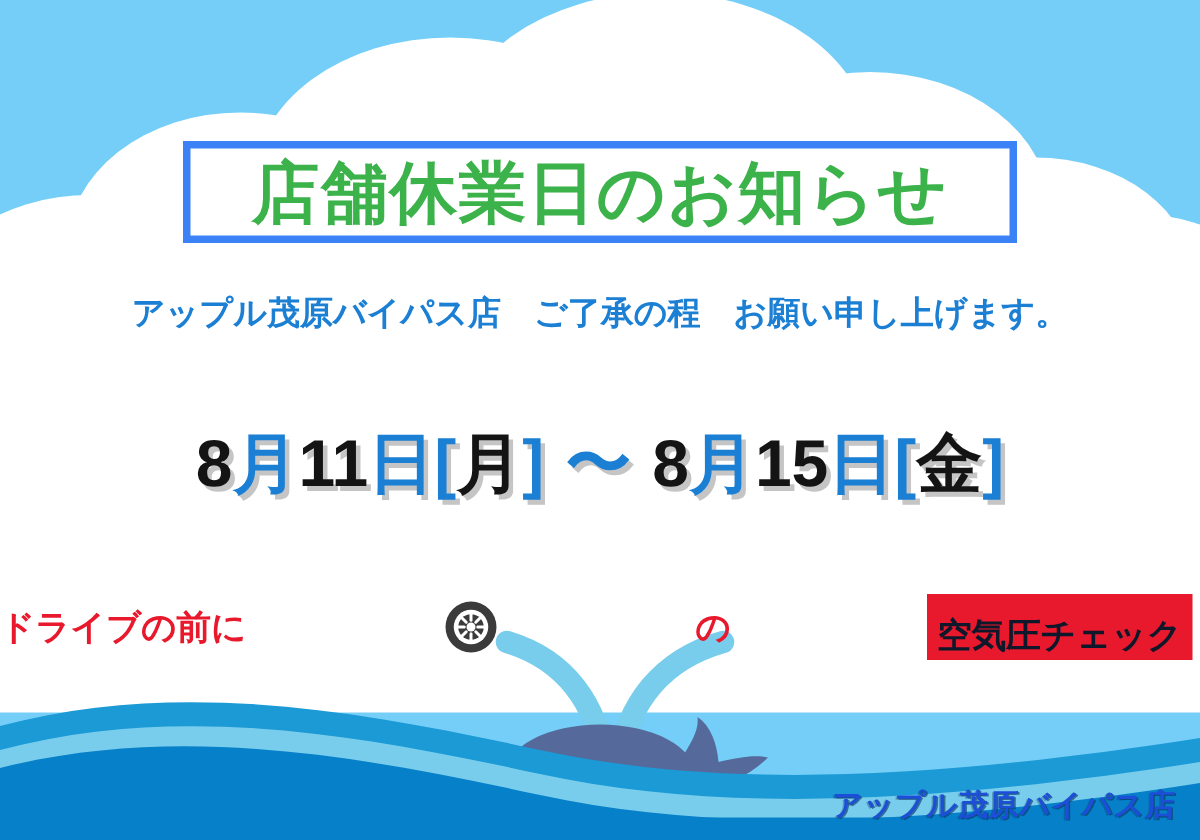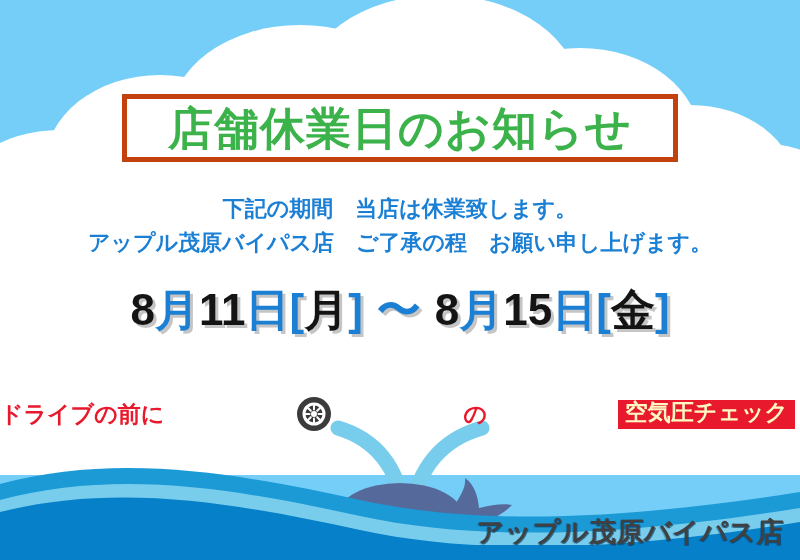--- a/index.html
+++ b/index.html
@@ -36,21 +36,21 @@
     height: 560px;
   }
 
   
   .title-box {
     position: absolute;
     left: 122px;
     top: 94px;
     width: 556px;
     height: 68px;
-    border: 5px solid #c2410c;
+    border: 5px solid #3b82f6;
     background: #ffffff;
     box-sizing: border-box;
     display: flex;
     align-items: center;
     justify-content: center;
   }
   .title-text {
     color: #3cb24a;
     font-size: 45px;
     font-weight: bold;
@@ -116,33 +116,33 @@
   }
   .tire-icon {
     display: inline-block;
     width: 36px;
     height: 36px;
     margin: 0 6px;
     flex: none;
   }
   .highlight {
     background: #e8192c;
-    color: #fef9c3;
-    padding: 1px 7px 5px 7px;
+    color: #0f172a;
+    padding: 16px 7px 5px 7px;
     margin: 0 5px;
     display: inline-block;
   }
 
   
   .shop-name {
     position: absolute;
     right: 16px;
     bottom: 10px;
-    color: #404040;
-    font-size: 27px;
+    color: #1d4ed8;
+    font-size: 20px;
     font-weight: bold;
     letter-spacing: 0.5px;
     white-space: nowrap;
     text-shadow:
       1px 1px 0 rgba(10, 60, 100, 0.65),
      -1px 1px 0 rgba(10, 60, 100, 0.35);
   }
 </style>
 </head>
 <body>
@@ -188,21 +188,20 @@
     <rect x="0" y="545" width="800" height="15" fill="#0680c8"></rect>
   </svg>
 
   <div id="content">
 
     <div class="title-box">
       <span class="title-text">店舗休業日のお知らせ</span>
     </div>
 
     <div class="lead">
-      <span class="lead-line">下記の期間　当店は休業致します。</span>
       <span class="lead-line">アップル茂原バイパス店　ご了承の程　お願い申し上げます。</span>
     </div>
 
     <div class="date-line">
       <span class="d-num">8</span><span class="d-unit">月</span><span class="d-num">11</span><span class="d-unit">日</span><span class="d-brk">[</span><span class="d-dow">月</span><span class="d-brk">]</span><span class="d-tilde">〜</span><span class="d-num">8</span><span class="d-unit">月</span><span class="d-num">15</span><span class="d-unit">日</span><span class="d-brk">[</span><span class="d-dow">金</span><span class="d-brk">]</span>
     </div>
 
     <div class="tire-row">
       <span>ドライブの前に</span>
 

